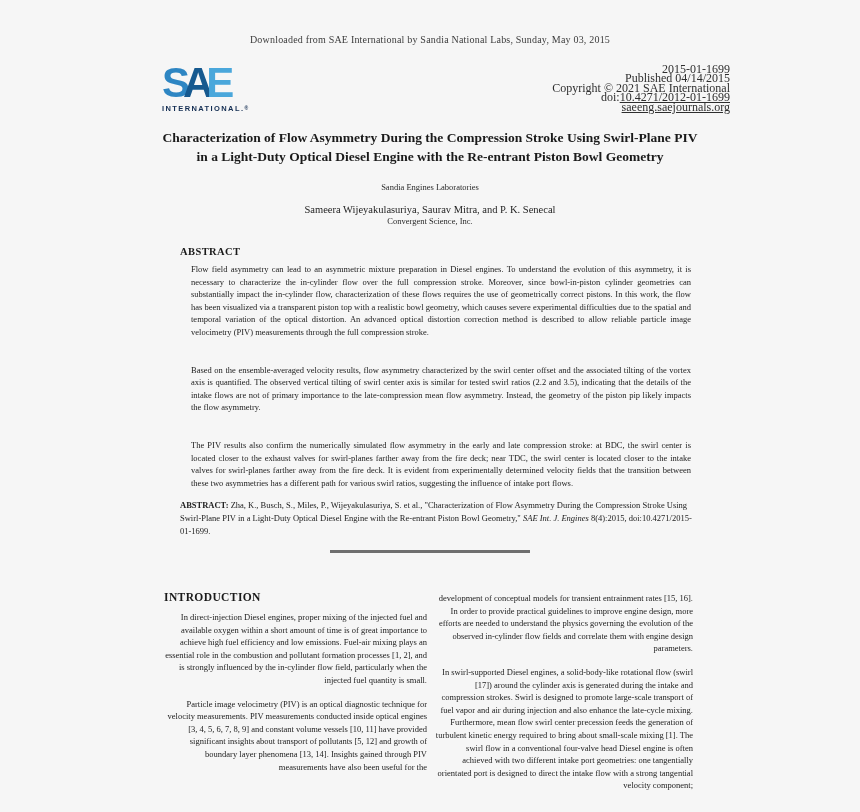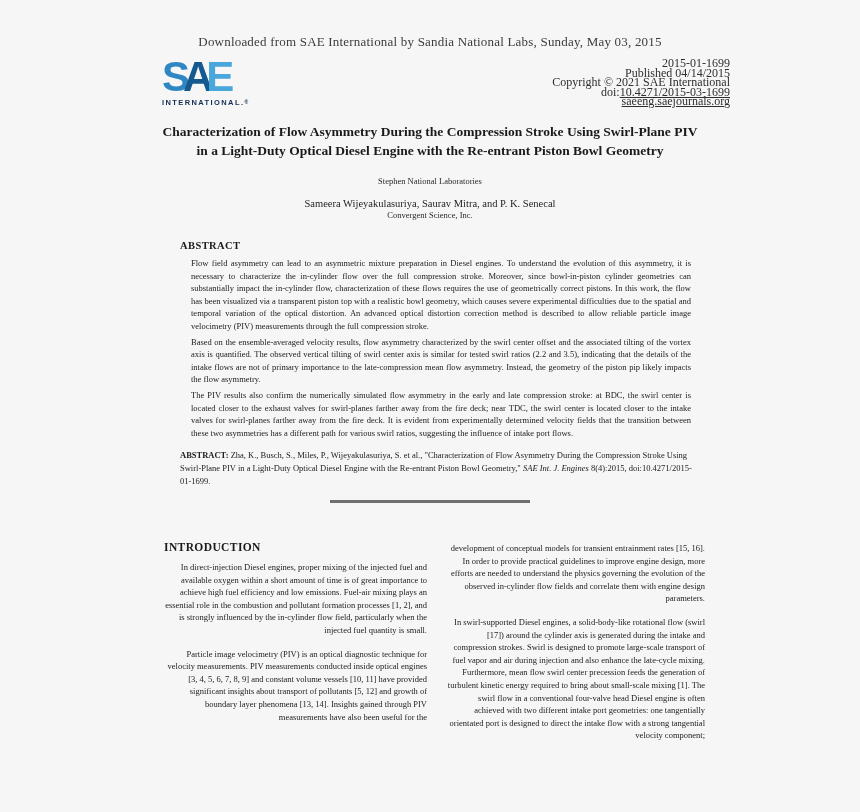--- a/index.html
+++ b/index.html
@@ -8,30 +8,30 @@
     background: #f6f6f6;
     overflow: hidden;
     font-family: "Liberation Serif", serif;
     color: #222;
     -webkit-font-smoothing: antialiased;
   }
   .page { width: 600px; margin: 0 auto; padding-top: 34px; position: relative; }
 
   .download-note {
     text-align: center;
-    font-size: 13px;
+    font-size: 10px;
     color: #3c3c3c;
     letter-spacing: 0.2px;
   }
 
   .header-row {
-    margin-top: 8px;
+    margin-top: 19px;
     display: flex;
     justify-content: space-between;
-    align-items: flex-end;
+    align-items: center;
     padding-left: 32px;
     gap: 36px;
   }
   .logo { width: 110px; }
   .logo-letters {
     font-family: "Liberation Sans", sans-serif;
     font-weight: bold;
     font-size: 42px;
     line-height: 38px;
     letter-spacing: -7px;
@@ -78,21 +78,21 @@
     margin: 0; font-size: 10.5px; font-weight: bold;
     letter-spacing: 0.4px; color: #1a1a1a;
   }
   .abstract p {
     margin: 6px 0 0 11px;
     width: 500px;
     font-size: 8.5px;
     line-height: 12.6px;
     text-align: justify;
   }
-  .abstract p + p { margin-top: 3px; }
+  .abstract p + p { margin-top: 25px; }
 
   .citation {
     margin: 10px 0 0 50px;
     width: 522px;
     font-size: 8.5px;
     line-height: 12.6px;
     text-align: left;
   }
   .citation b { font-weight: bold; }
   .citation i { font-style: italic; }
@@ -100,21 +100,21 @@
   .divider {
     width: 200px; height: 3px;
     background: #6f6f6f;
     margin: 13px auto 0 auto;
   }
 
   .columns {
     margin-top: 38px;
     padding-left: 34px;
     display: flex;
-    gap: 20px;
+    gap: 8px;
   }
   .col { width: 263px; }
   .col h2 {
     margin: 0 0 8px 0;
     font-size: 11.5px;
     font-weight: bold;
     letter-spacing: 0.4px;
     color: #1a1a1a;
   }
   .col p {
@@ -136,28 +136,28 @@
   <div class="header-row">
     <div class="logo">
       <div class="logo-letters"><span class="l-s">S</span><span class="l-a">A</span><span class="l-e">E</span></div>
       <div class="logo-sub"><span>INTERNATIONAL.</span><span class="reg">®</span></div>
     </div>
 
     <div class="meta">
       <div>2015-01-1699</div>
       <div>Published 04/14/2015</div>
       <div>Copyright © 2021 SAE International</div>
-      <div><span>doi:</span><span class="link">10.4271/2015-03-1699</span></div>
+      <div><span>doi:</span><span class="link">10.4271/2012-01-1699</span></div>
       <div><span class="link">saeeng.saejournals.org</span></div>
     </div>
   </div>
 
   <h1 class="title">Characterization of Flow Asymmetry During the Compression Stroke Using Swirl-Plane PIV in a Light-Duty Optical Diesel Engine with the Re-entrant Piston Bowl Geometry</h1>
 
-  <div class="affil">Stephen National Laboratories</div>
+  <div class="affil">Sandia Engines Laboratories</div>
 
   <div class="authors second">Sameera Wijeyakulasuriya, Saurav Mitra, and P. K. Senecal</div>
   <div class="affil">Convergent Science, Inc.</div>
 
   <div class="abstract">
     <h2>ABSTRACT</h2>
     <p>Flow field asymmetry can lead to an asymmetric mixture preparation in Diesel engines. To understand the evolution of this asymmetry, it is necessary to characterize the in-cylinder flow over the full compression stroke. Moreover, since bowl-in-piston cylinder geometries can substantially impact the in-cylinder flow, characterization of these flows requires the use of geometrically correct pistons. In this work, the flow has been visualized via a transparent piston top with a realistic bowl geometry, which causes severe experimental difficulties due to the spatial and temporal variation of the optical distortion. An advanced optical distortion correction method is described to allow reliable particle image velocimetry (PIV) measurements through the full compression stroke.</p>
     <p>Based on the ensemble-averaged velocity results, flow asymmetry characterized by the swirl center offset and the associated tilting of the vortex axis is quantified. The observed vertical tilting of swirl center axis is similar for tested swirl ratios (2.2 and 3.5), indicating that the details of the intake flows are not of primary importance to the late-compression mean flow asymmetry. Instead, the geometry of the piston pip likely impacts the flow asymmetry.</p>
     <p>The PIV results also confirm the numerically simulated flow asymmetry in the early and late compression stroke: at BDC, the swirl center is located closer to the exhaust valves for swirl-planes farther away from the fire deck; near TDC, the swirl center is located closer to the intake valves for swirl-planes farther away from the fire deck. It is evident from experimentally determined velocity fields that the transition between these two asymmetries has a different path for various swirl ratios, suggesting the influence of intake port flows.</p>
   </div>

